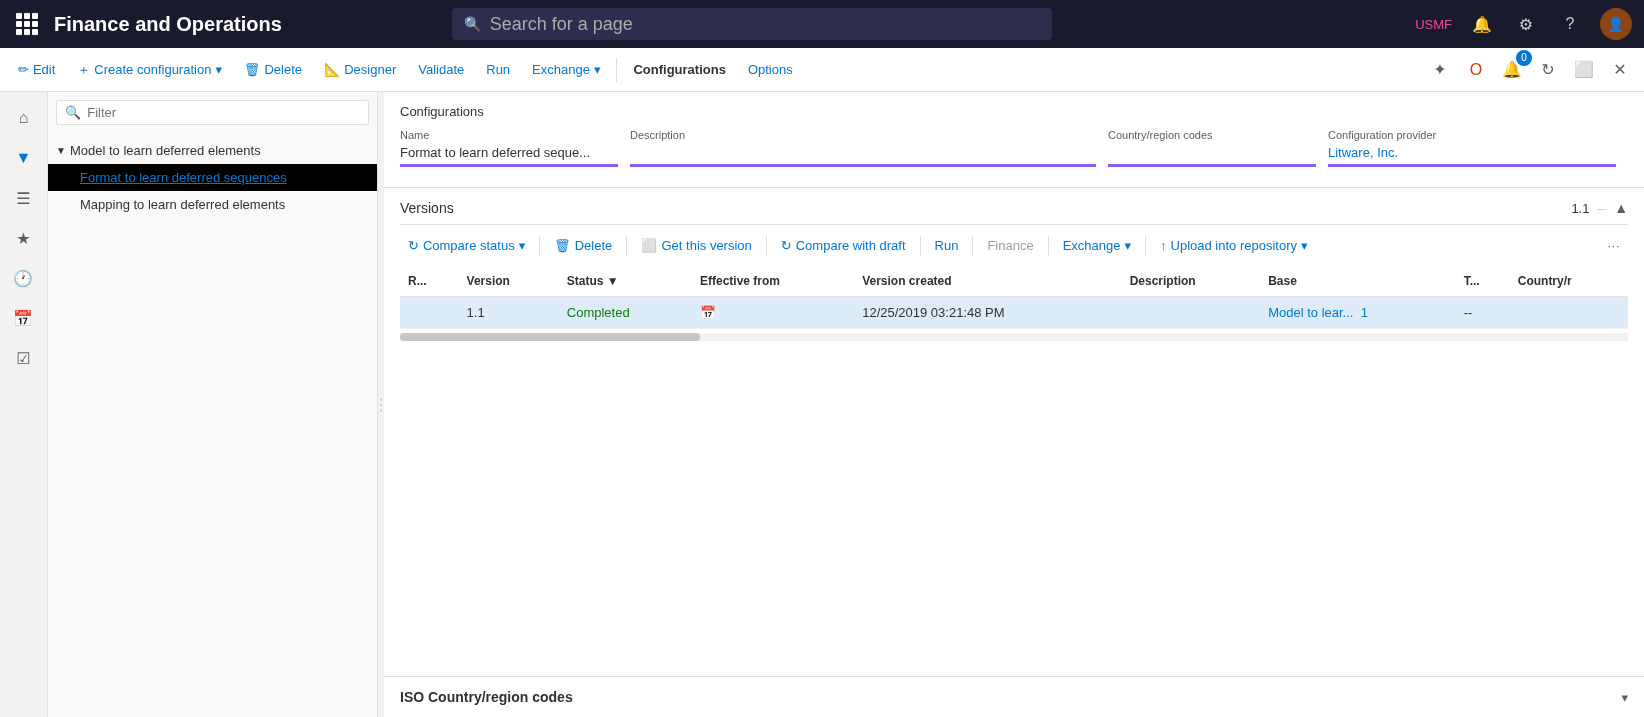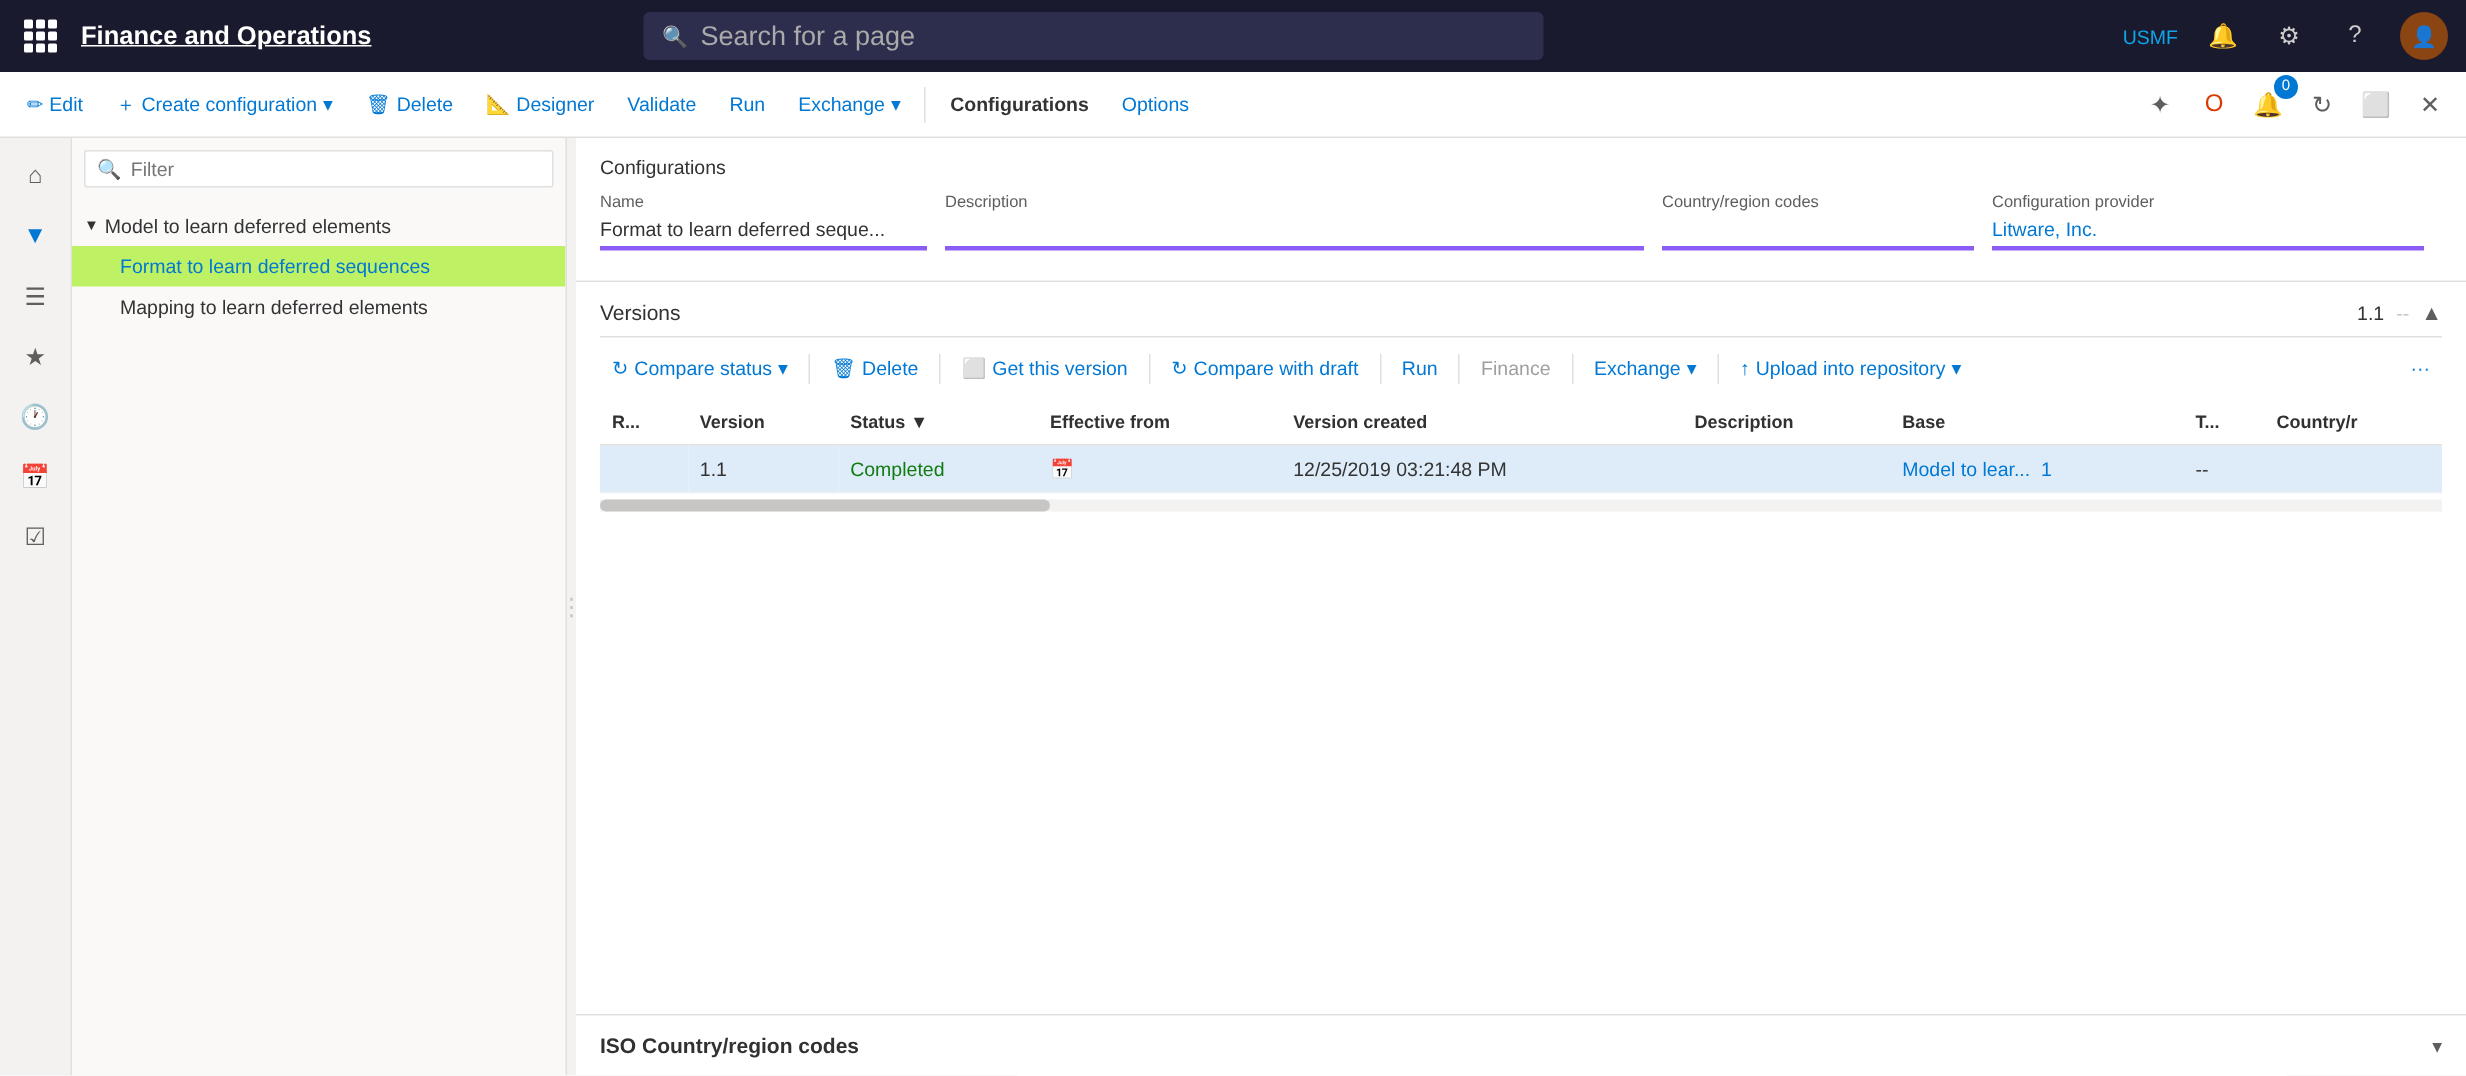--- a/index.html
+++ b/index.html
@@ -6,33 +6,33 @@
     body { font-family: 'Segoe UI', sans-serif; font-size: 13px; color: #333; background: #f3f2f1; overflow: hidden; }
 
     
     .top-nav {
       display: flex; align-items: center; background: #1a1a2e; height: 48px;
       padding: 0 12px; gap: 12px; color: #fff;
     }
     .top-nav .waffle { display: flex; align-items: center; gap: 6px; cursor: pointer; }
     .waffle-icon { display: grid; grid-template-columns: repeat(3,6px); gap: 2px; padding: 4px; }
     .waffle-dot { width: 6px; height: 6px; background: #fff; border-radius: 1px; }
-    .app-title { font-size: 17px; font-weight: 600; color: #fff; white-space: nowrap; text-decoration: underline; }
+    .app-title { font-size: 20px; font-weight: 600; color: #fff; white-space: nowrap; }
     .search-bar {
       flex: 1; max-width: 600px; margin: 0 auto;
       display: flex; align-items: center; background: #2d2d4e; border-radius: 4px;
       padding: 0 12px; height: 32px; gap: 8px; color: #ccc;
     }
     .search-bar input {
       background: transparent; border: none; outline: none; color: #ccc;
       font-size: 18px; flex: 1;
     }
     .search-bar input::placeholder { color: #aaa; }
     .top-right { display: flex; align-items: center; gap: 16px; margin-left: auto; }
-    .top-right .username { color: #0ea5e9; font-size: 13px; margin-left: 34px; }
+    .top-right .username { color: #ec4899; font-size: 13px; margin-left: 34px; }
     .top-right .icon-btn {
       color: #ccc; font-size: 16px; cursor: pointer; background: none; border: none;
       display: flex; align-items: center; justify-content: center; width: 28px; height: 28px;
     }
     .avatar {
       width: 32px; height: 32px; border-radius: 50%; background: #8b4513;
       display: flex; align-items: center; justify-content: center; overflow: hidden;
     }
 
     
@@ -80,21 +80,21 @@
     }
     .tree-filter input { border: none; outline: none; flex: 1; font-size: 13px; }
     .tree-content { flex: 1; overflow-y: auto; padding: 4px 0; }
     .tree-parent { display: flex; align-items: center; padding: 6px 8px; gap: 4px; cursor: pointer; }
     .tree-parent .arrow { color: #333; font-size: 10px; }
     .tree-parent .label { font-size: 13px; color: #333; }
     .tree-item {
       display: flex; align-items: center; padding: 6px 8px 6px 32px;
       cursor: pointer; font-size: 13px; color: #333;
     }
-    .tree-item.selected { background: #bef264; color: #0078d4; }
+    .tree-item.selected { background: #000000; color: #0078d4; text-decoration: underline; }
 
     
     .content-area { flex: 1; overflow-y: auto; background: #fff; display: flex; flex-direction: column; }
 
     
     .config-header { padding: 12px 16px; border-bottom: 1px solid #e0e0e0; }
     .config-header .section-title { font-size: 13px; color: #333; margin-bottom: 10px; }
     .config-fields { display: grid; grid-template-columns: 230px 1fr 220px 300px; gap: 0; }
     .config-field { padding: 0 12px 8px 0; }
     .config-field:first-child { padding-left: 0; }

